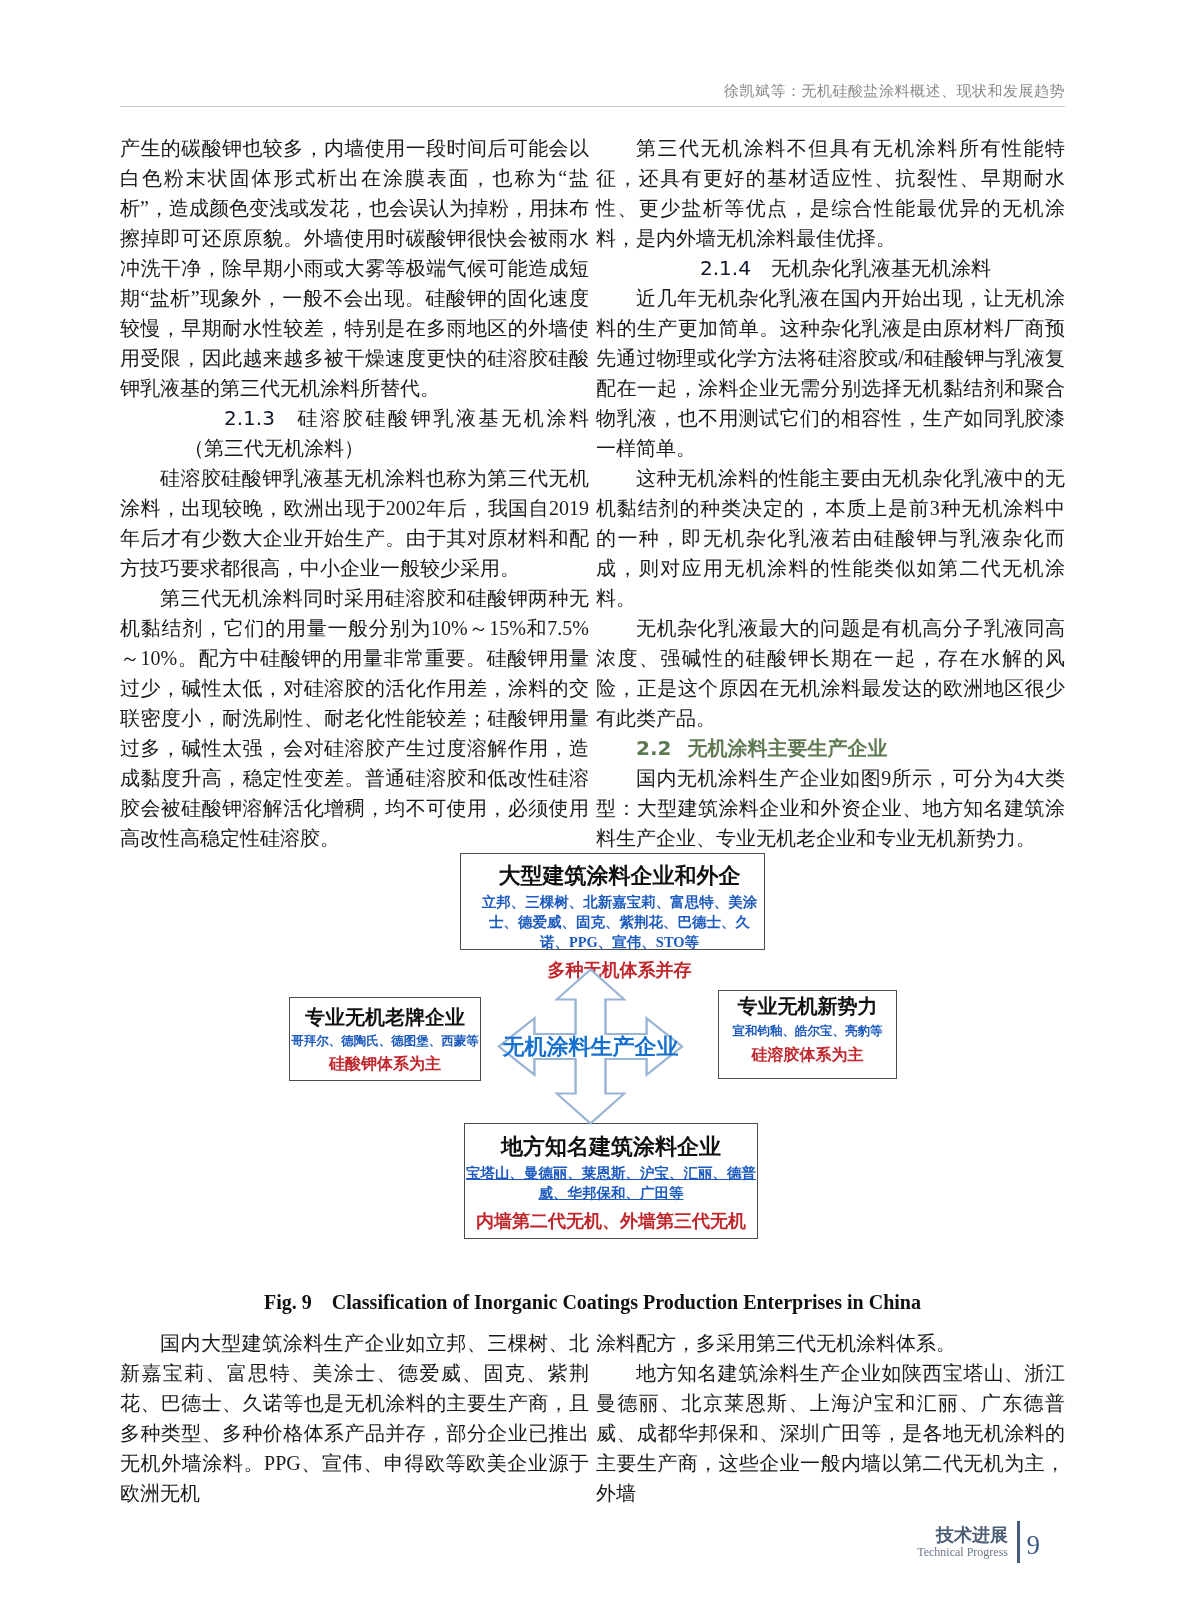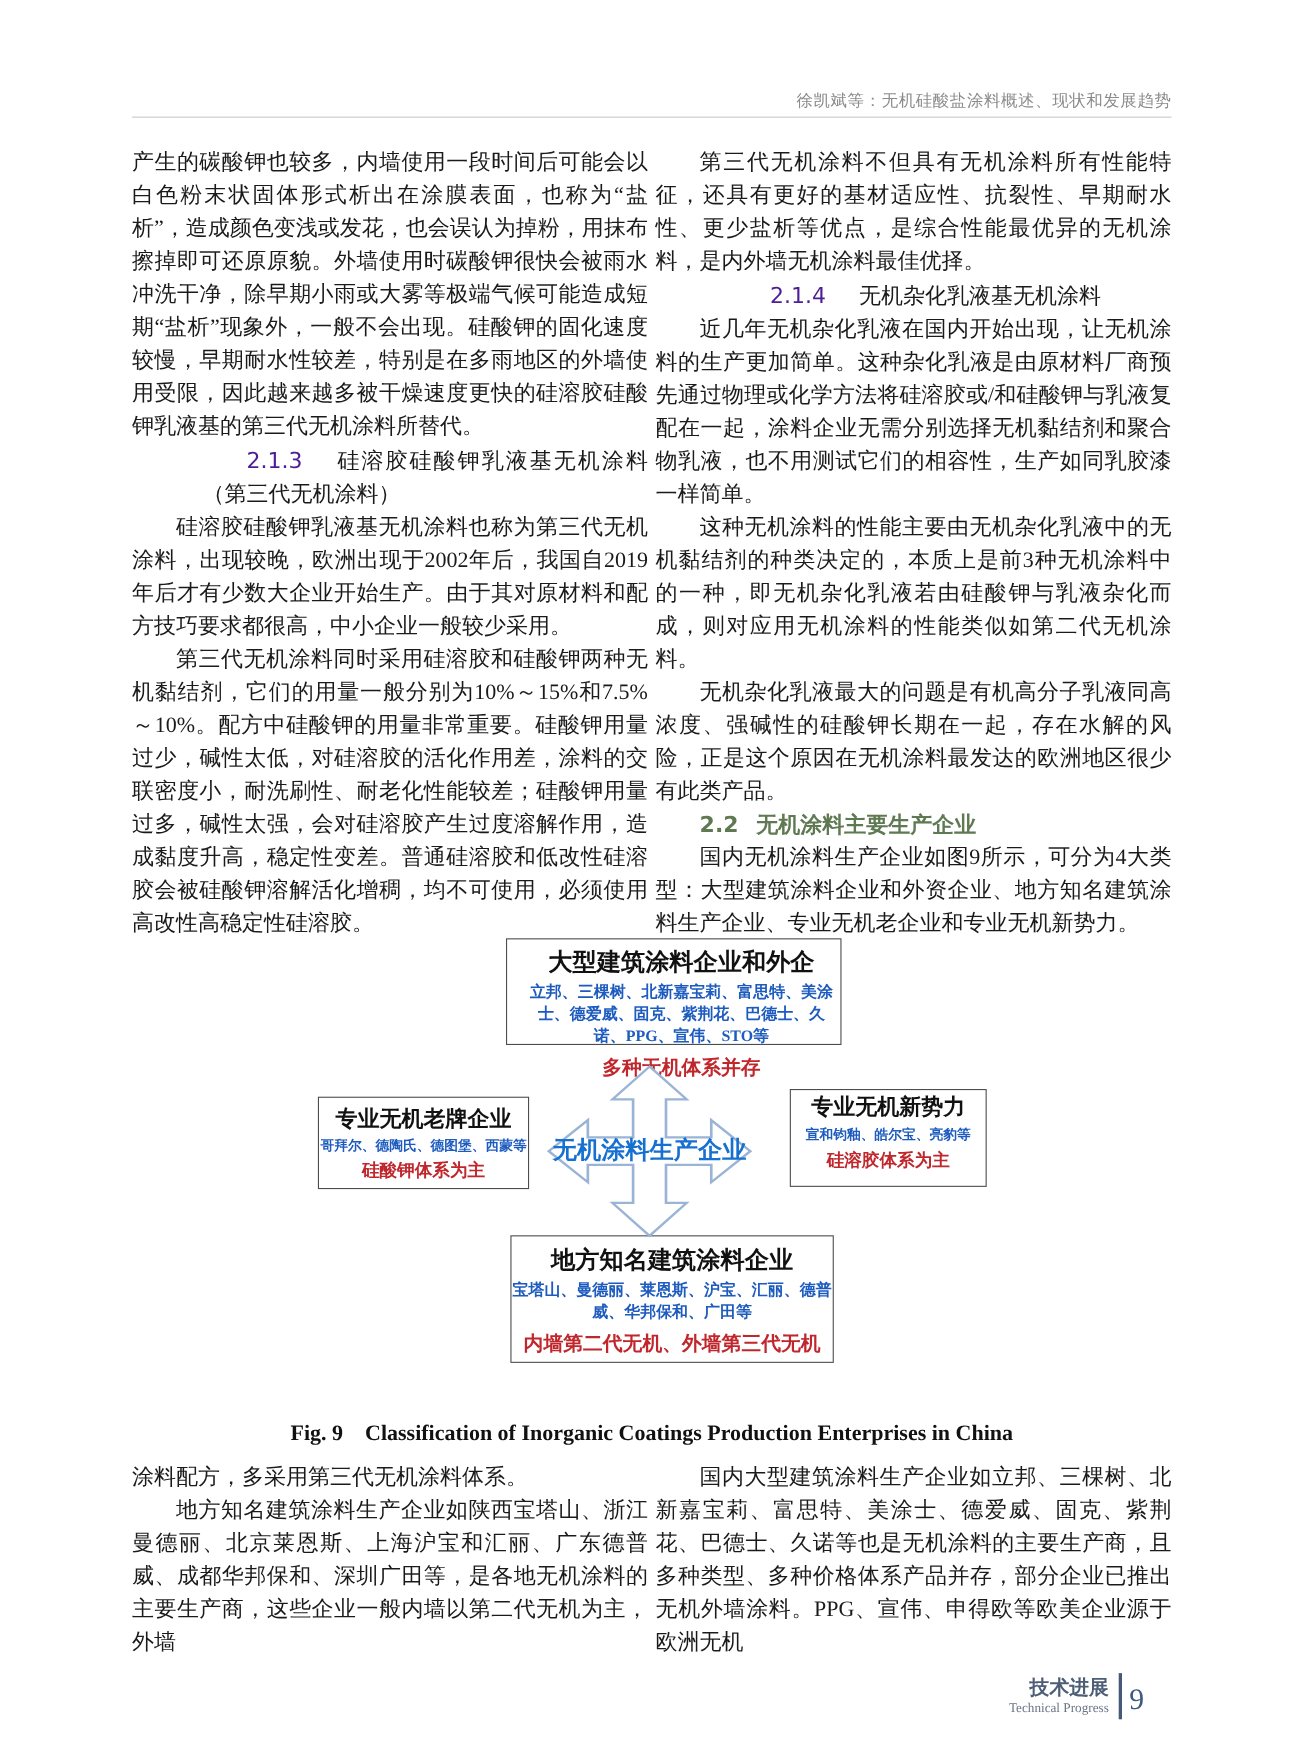--- a/index.html
+++ b/index.html
@@ -25,21 +25,21 @@
   .main-cols{position:absolute;top:133px;left:120px;width:945px;display:flex;gap:7px;}
   .col{width:470px;font-size:20px;line-height:30px;text-align:justify;}
   .col p{margin:0;text-indent:2em;}
   .col p.noindent{text-indent:0;}
   .h3{
     padding-left:64px;text-indent:-64px;margin:0;
     font-size:20px;line-height:30px;color:#1a1a1a;
   }
   .h3 .num{
     font-family:"DejaVu Sans","Liberation Sans",sans-serif;
-    color:#4c1d95;margin-right:30px;
+    color:#0f172a;margin-right:20px;
   }
   .h2{
     margin:0;font-family:"DejaVu Sans","Liberation Sans",sans-serif;
     font-weight:bold;color:#5f7a52;font-size:20px;line-height:30px;
   }
   .h2 .num{margin-right:16px;}
   
   .figure{position:absolute;top:840px;left:120px;width:945px;height:400px;}
   .fig-box{
     position:absolute;background:#fff;border:1.5px solid #4d4d4d;
@@ -58,21 +58,21 @@
   .box-left{left:169px;top:157px;width:192px;height:84px;padding-top:8px;}
   .box-left .title{font-size:20px;line-height:23px;}
   .box-left .companies{font-size:12.5px;line-height:16px;margin-top:4px;}
   .box-left .note{font-size:16px;margin-top:5px;}
   .box-right{left:598px;top:150px;width:179px;height:89px;padding-top:4px;}
   .box-right .title{font-size:20px;line-height:23px;}
   .box-right .companies{font-size:12.5px;line-height:16px;margin-top:5px;}
   .box-right .note{font-size:16px;margin-top:6px;}
   .box-bottom{left:344px;top:283px;width:294px;height:116px;padding-top:10px;}
   .box-bottom .title{font-size:22px;line-height:26px;}
-  .box-bottom .companies{font-size:14.5px;line-height:20px;margin-top:3px;}
+  .box-bottom .companies{font-size:14.5px;line-height:20px;margin-top:3px;text-decoration:underline;}
   .box-bottom .note{font-size:18px;margin-top:6px;}
   .arrow-wrap{position:absolute;left:377px;top:128px;width:187px;height:157px;}
   .arrow-wrap svg{position:absolute;left:0;top:0;width:100%;height:100%;}
   .arrow-label{
     position:absolute;left:0;top:0;width:100%;height:100%;
     display:flex;align-items:center;justify-content:center;
     font-family:"DejaVu Sans","Liberation Sans",sans-serif;
     font-weight:bold;color:#1670d0;font-size:22px;line-height:29px;
   }
   
@@ -159,25 +159,25 @@
         <span>生产企业</span>
       </div>
     </div>
 
   </div>
 
   <div class="caption-en">Fig. 9　Classification of Inorganic Coatings Production Enterprises in China</div>
 
   <div class="bottom-cols">
     <div class="col">
+      <p>国内大型建筑涂料生产企业如立邦、三棵树、北新嘉宝莉、富思特、美涂士、德爱威、固克、紫荆花、巴德士、久诺等也是无机涂料的主要生产商，且多种类型、多种价格体系产品并存，部分企业已推出无机外墙涂料。PPG、宣伟、申得欧等欧美企业源于欧洲无机</p>
+    </div>
+    <div class="col">
       <p class="noindent">涂料配方，多采用第三代无机涂料体系。</p>
       <p>地方知名建筑涂料生产企业如陕西宝塔山、浙江曼德丽、北京莱恩斯、上海沪宝和汇丽、广东德普威、成都华邦保和、深圳广田等，是各地无机涂料的主要生产商，这些企业一般内墙以第二代无机为主，外墙</p>
-    </div>
-    <div class="col">
-      <p>国内大型建筑涂料生产企业如立邦、三棵树、北新嘉宝莉、富思特、美涂士、德爱威、固克、紫荆花、巴德士、久诺等也是无机涂料的主要生产商，且多种类型、多种价格体系产品并存，部分企业已推出无机外墙涂料。PPG、宣伟、申得欧等欧美企业源于欧洲无机</p>
     </div>
   </div>
 
   <div class="footer">
     <div class="footer-labels">
       <div class="footer-cn">技术进展</div>
       <div class="footer-en">Technical Progress</div>
     </div>
     <div class="footer-bar"></div>
     <div class="footer-page">9</div>

